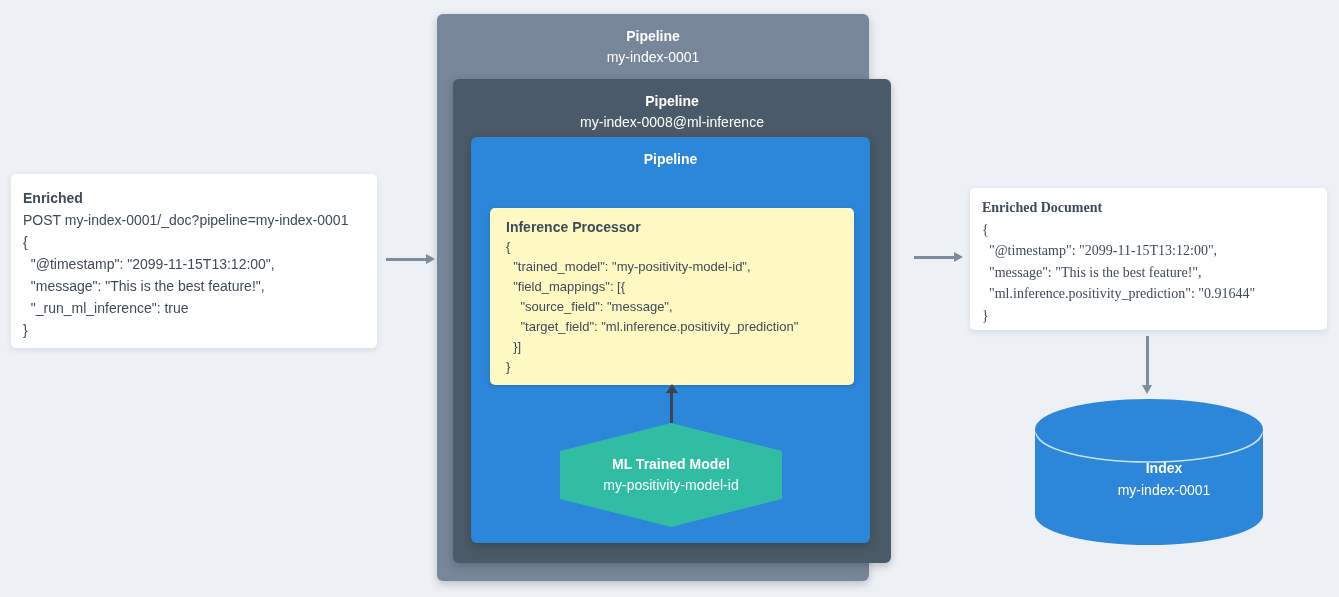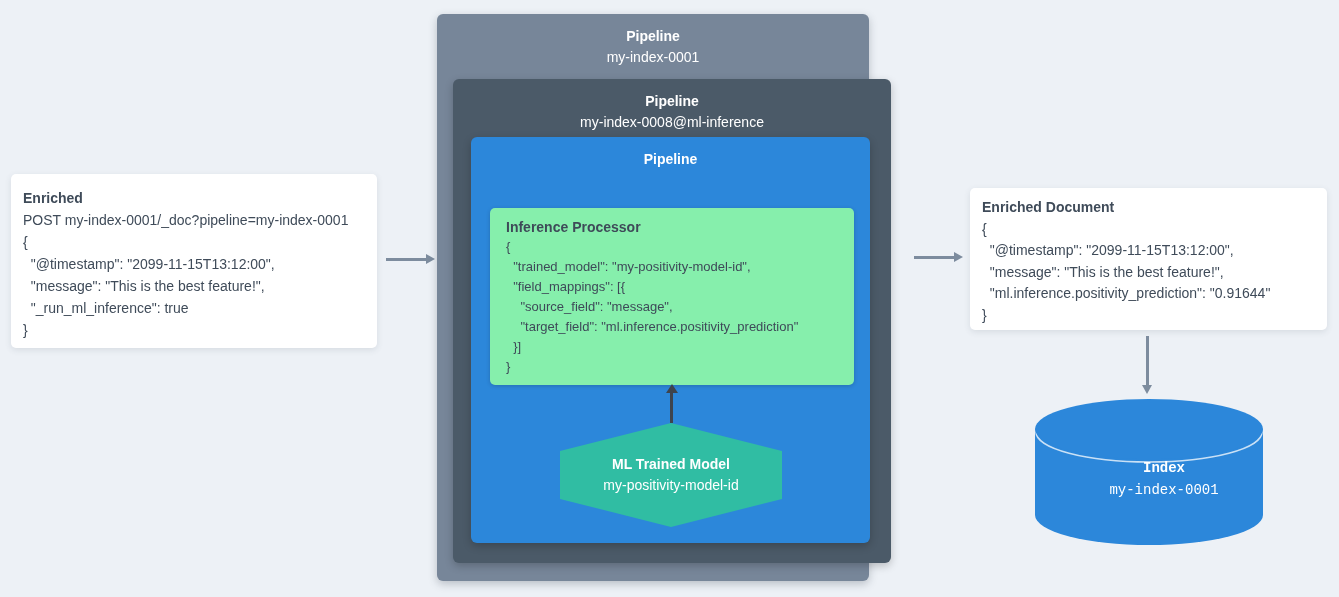--- a/index.html
+++ b/index.html
@@ -10,38 +10,38 @@
   }
   
   .card {
     position:absolute; background:#ffffff; border-radius:5px;
     box-shadow:0 2px 6px rgba(62,74,89,.13);
     color:#3f4b59; box-sizing:border-box;
   }
   .card-title { font-weight:bold; font-size:14px; line-height:22px; white-space:pre; }
   .code-line  { font-size:14px; line-height:22px; white-space:pre; }
   .doc-card      { left:11px;  top:174px; width:366px; height:174px; padding:13px 8px 0 12px; }
-  .enriched-card { left:970px; top:188px; width:357px; height:142px; padding:9px 8px 0 12px; }
+  .enriched-card { left:970px; top:188px; width:357px; height:142px; padding:9px 8px 0 12px;font-family:Liberation Serif, serif; }
   .enriched-card .card-title, .enriched-card .code-line { line-height:21.5px; }
 
   
   .pipe-box { position:absolute; box-sizing:border-box; border-radius:6px; }
   .box-title { color:#fff; font-weight:bold; font-size:14px; line-height:21px; text-align:center; }
   .box-sub   { color:#fff; font-size:14px; line-height:21px; text-align:center; }
   .outer-box { left:437px; top:14px;  width:432px; height:567px; background:#778699; padding-top:12px;
                box-shadow:0 3px 9px rgba(50,60,75,.28); }
   .mid-box   { left:16px;  top:65px;  width:438px; height:484px; background:#4b5a68; padding-top:12px;
                box-shadow:0 3px 8px rgba(0,0,0,.22); }
   .blue-box  { left:18px;  top:58px;  width:399px; height:406px; background:#2c87da; padding-top:12px;
                box-shadow:0 3px 8px rgba(0,0,0,.22); }
 
   
   .processor {
     position:absolute; left:19px; top:71px; width:364px; height:177px;
-    background:#86efac; border-radius:5px; color:#3e4a58;
+    background:#fef9c3; border-radius:5px; color:#3e4a58;
     padding:9px 6px 0 16px; box-sizing:border-box;
     box-shadow:0 1px 4px rgba(0,0,0,.18);
   }
   .proc-title { font-weight:bold; font-size:14px; line-height:20px; white-space:pre; }
   .proc-line  { font-size:13px; line-height:20px; white-space:pre; }
 
   
   .h-arrow { position:absolute; height:2.5px; background:#7d8c9e; }
   .h-arrow::after {
     content:""; position:absolute; right:-9px; top:-4.3px;
@@ -67,21 +67,21 @@
   .hexagon {
     position:absolute; left:89px; top:286px; width:222px; height:104px;
     background:#30bda3; color:#fff;
     clip-path:polygon(50% 0, 100% 27%, 100% 73%, 50% 100%, 0 73%, 0 27%);
     display:flex; flex-direction:column; justify-content:center; align-items:center;
   }
   .hex-title { font-weight:bold; font-size:14px; line-height:21px; }
   .hex-sub   { font-size:14px;  line-height:21px; }
 
   
-  .cylinder { position:absolute; left:1035px; top:399px; width:258px; height:146px;font-family:Liberation Mono, monospace; }
+  .cylinder { position:absolute; left:1035px; top:399px; width:258px; height:146px; }
   .cyl-label {
     position:absolute; left:0; right:0; top:58px; text-align:center; color:#fff;
   }
   .cyl-title { font-weight:bold; font-size:14px; line-height:22px; }
   .cyl-sub   { font-size:14px; line-height:22px; }
 </style>
 </head>
 <body>
 
 <div class="canvas">

